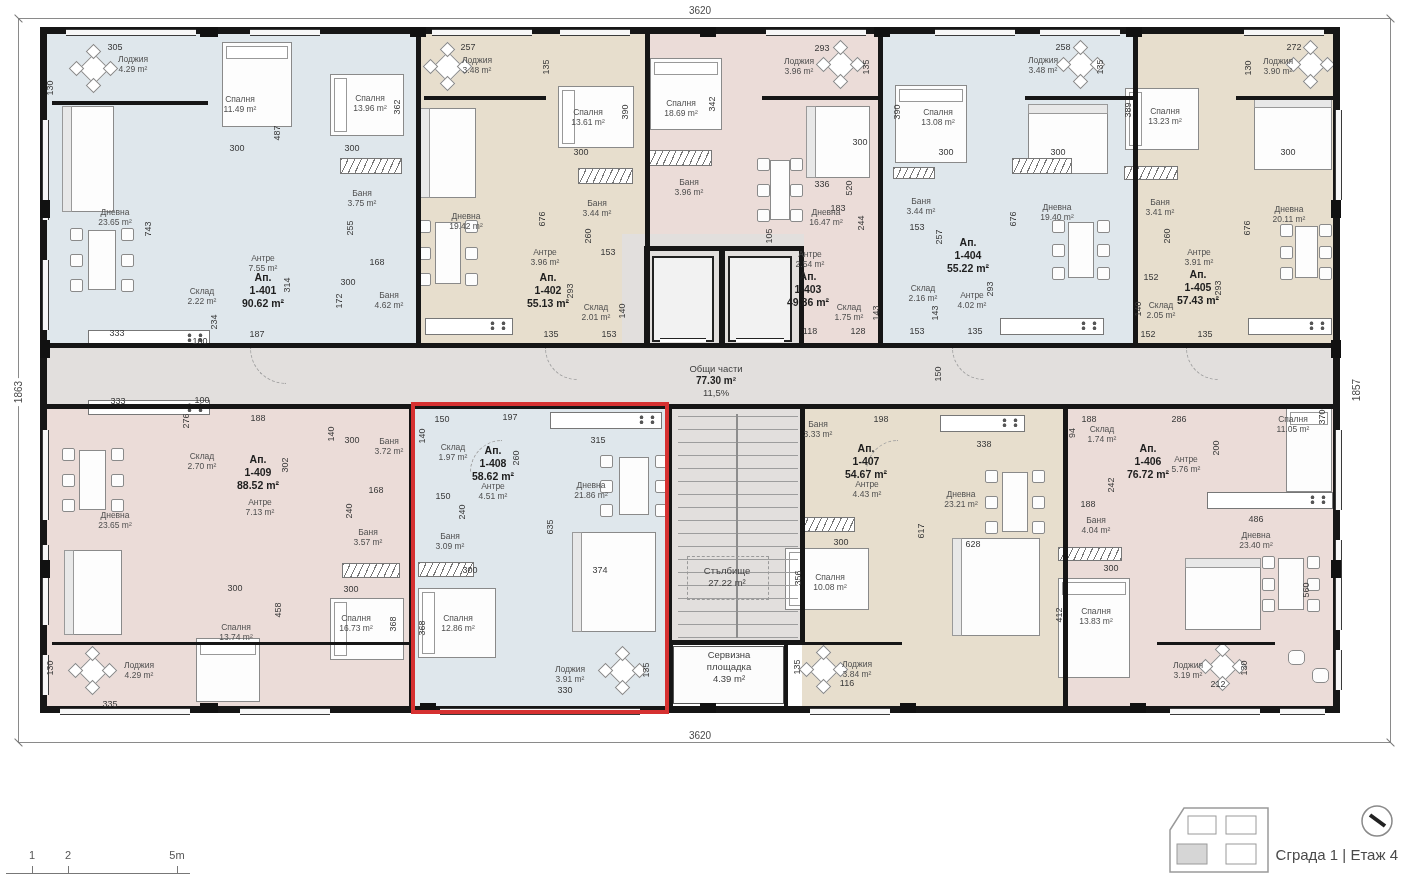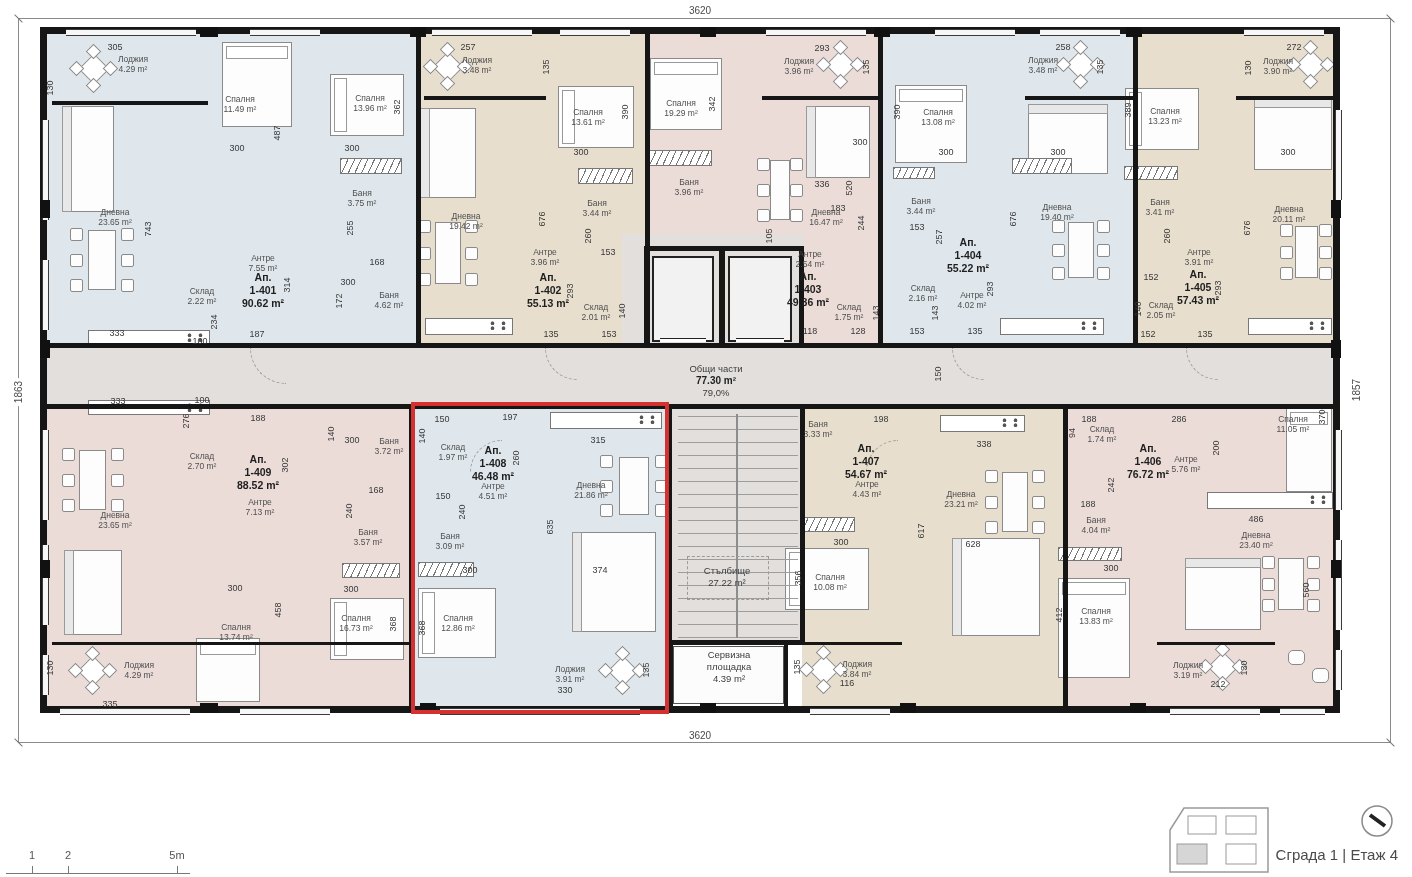--- a/index.html
+++ b/index.html
@@ -496,21 +496,21 @@
         <div>Ап.</div>
         <div>1-402</div>
         <div>55.13 m²</div>
       </div>
       <div class="room-label" style="left: 799px; top: 66px;">
         <div>Лоджия</div>
         <div>3.96 m²</div>
       </div>
       <div class="room-label" style="left: 681px; top: 108px;">
         <div>Спалня</div>
-        <div>19.29 m²</div>
+        <div>18.69 m²</div>
       </div>
       <div class="room-label" style="left: 689px; top: 187px;">
         <div>Баня</div>
         <div>3.96 m²</div>
       </div>
       <div class="room-label" style="left: 826px; top: 217px;">
         <div>Дневна</div>
         <div>16.47 m²</div>
       </div>
       <div class="room-label" style="left: 810px; top: 259px;">
@@ -662,21 +662,21 @@
         <div>Спалня</div>
         <div>12.86 m²</div>
       </div>
       <div class="room-label" style="left: 570px; top: 674px;">
         <div>Лоджия</div>
         <div>3.91 m²</div>
       </div>
       <div class="apt-label" style="left: 493px; top: 464px;">
         <div>Ап.</div>
         <div>1-408</div>
-        <div>46.48 m²</div>
+        <div>58.62 m²</div>
       </div>
       <div class="room-label" style="left: 202px; top: 461px;">
         <div>Склад</div>
         <div>2.70 m²</div>
       </div>
       <div class="room-label" style="left: 389px; top: 446px;">
         <div>Баня</div>
         <div>3.72 m²</div>
       </div>
       <div class="room-label" style="left: 260px; top: 507px;">
@@ -820,21 +820,21 @@
       <div class="dim v" style="left: 1216px; top: 448px;">200</div>
       <div class="dim" style="left: 1256px; top: 519px;">486</div>
       <div class="dim v" style="left: 1306px; top: 590px;">560</div>
       <div class="dim v" style="left: 1244px; top: 668px;">130</div>
       <div class="dim" style="left: 1218px; top: 684px;">212</div>
     </div>
 
   <div class="common-label" style="left:716px;top:381px;width:60px;">
     <div>Общи части</div>
     <div class="b">77.30 m²</div>
-    <div>79,0%</div>
+    <div>11,5%</div>
   </div>
   <div class="dashedbox" style="left:687px;top:556px;width:80px;height:42px;"></div>
   <div class="common-label" style="left:727px;top:577px;">
     <div>Стълбище</div>
     <div>27.22 m²</div>
   </div>
   <div class="common-label" style="left:729px;top:667px;width:62px;">
     <div>Сервизна площадка</div>
     <div>4.39 m²</div>
   </div>

